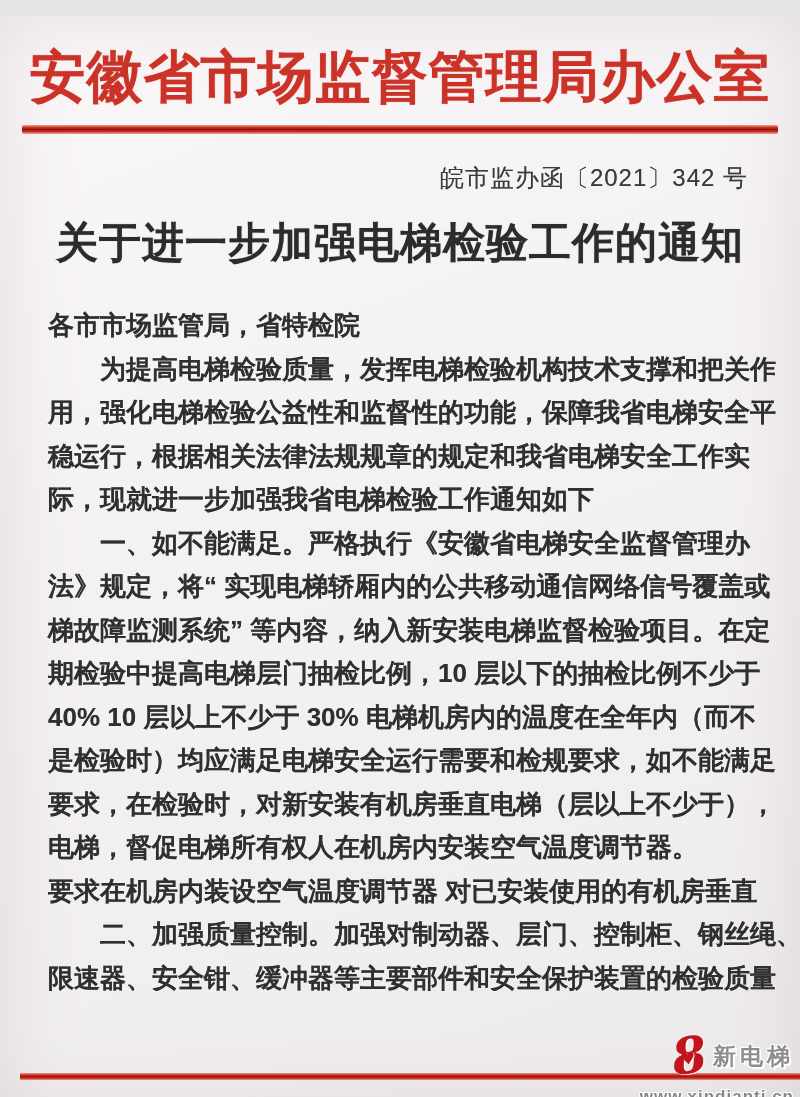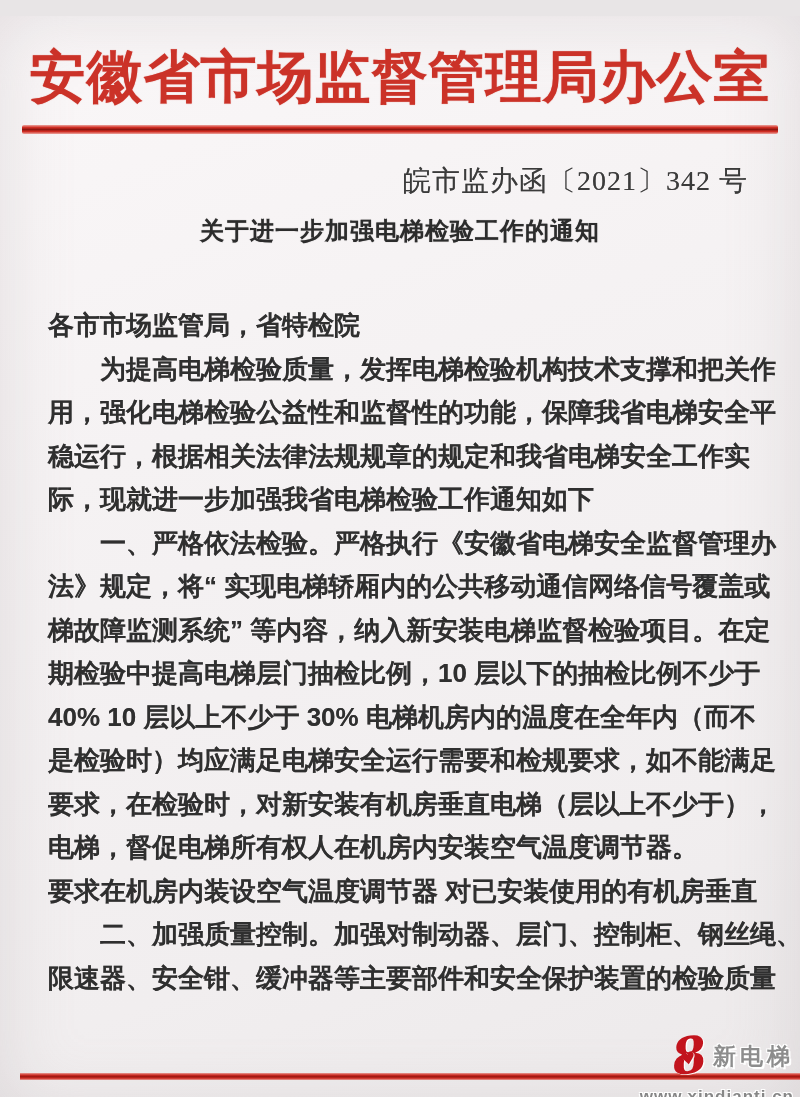--- a/index.html
+++ b/index.html
@@ -20,28 +20,27 @@
     color:#cb3228;
     text-shadow:0 0 1px rgba(203,50,40,.65);
   }
   .rule-top{
     position:absolute;top:109px;left:22px;width:756px;height:9px;
     border-radius:2px;
     background:linear-gradient(to bottom,#eda49e 0%,#cf2d23 28%,#8e150f 50%,#cf2d23 72%,#eda49e 100%);
   }
   .doc-number{
     position:absolute;top:146px;right:52px;
-    font-size:28px;color:#3b3b3b;letter-spacing:1px;white-space:nowrap;
+    font-size:24px;color:#3b3b3b;letter-spacing:1px;white-space:nowrap;
     text-shadow:0 0 .6px rgba(0,0,0,.45);
-    font-family:Liberation Serif, serif;
   }
   .title{
     position:absolute;top:199px;left:0;right:0;
     text-align:center;white-space:nowrap;
-    font-size:24px;font-weight:bold;letter-spacing:1px;
+    font-size:42px;font-weight:bold;letter-spacing:1px;
     color:#2c2c2c;
     text-shadow:0 0 .8px rgba(0,0,0,.5);
   }
   .body-block{
     position:absolute;top:288px;left:48px;width:702px;
     font-size:26px;color:#2f2f2f;
   }
   .line{
     height:43.5px;line-height:43.5px;white-space:nowrap;
     text-shadow:0 0 .6px rgba(0,0,0,.45);
@@ -97,21 +96,21 @@
   <div class="doc-number">皖市监办函〔2021〕342 号</div>
 
   <div class="title">关于进一步加强电梯检验工作的通知</div>
 
   <div class="body-block">
     <div class="line">各市市场监管局，省特检院</div>
     <div class="line indent full">为提高电梯检验质量，发挥电梯检验机构技术支撑和把关作</div>
     <div class="line full">用，强化电梯检验公益性和监督性的功能，保障我省电梯安全平</div>
     <div class="line full">稳运行，根据相关法律法规规章的规定和我省电梯安全工作实</div>
     <div class="line">际，现就进一步加强我省电梯检验工作通知如下</div>
-    <div class="line indent full">一、严格依法检验。严格执行《安徽省电梯安全监督管理办</div>
+    <div class="line indent full">一、如不能满足。严格执行《安徽省电梯安全监督管理办</div>
     <div class="line full">法》规定，将“ 实现电梯轿厢内的公共移动通信网络信号覆盖或</div>
     <div class="line full">梯故障监测系统” 等内容，纳入新安装电梯监督检验项目。在定</div>
     <div class="line full">期检验中提高电梯层门抽检比例，10 层以下的抽检比例不少于</div>
     <div class="line full">40%  10 层以上不少于 30%  电梯机房内的温度在全年内（而不</div>
     <div class="line full">是检验时）均应满足电梯安全运行需要和检规要求，如不能满足</div>
     <div class="line full">要求，在检验时，对新安装有机房垂直电梯（层以上不少于），</div>
     <div class="line">电梯，督促电梯所有权人在机房内安装空气温度调节器。</div>
     <div class="line full">要求在机房内装设空气温度调节器  对已安装使用的有机房垂直</div>
     <div class="line indent full">二、加强质量控制。加强对制动器、层门、控制柜、钢丝绳、</div>
     <div class="line full">限速器、安全钳、缓冲器等主要部件和安全保护装置的检验质量</div>

